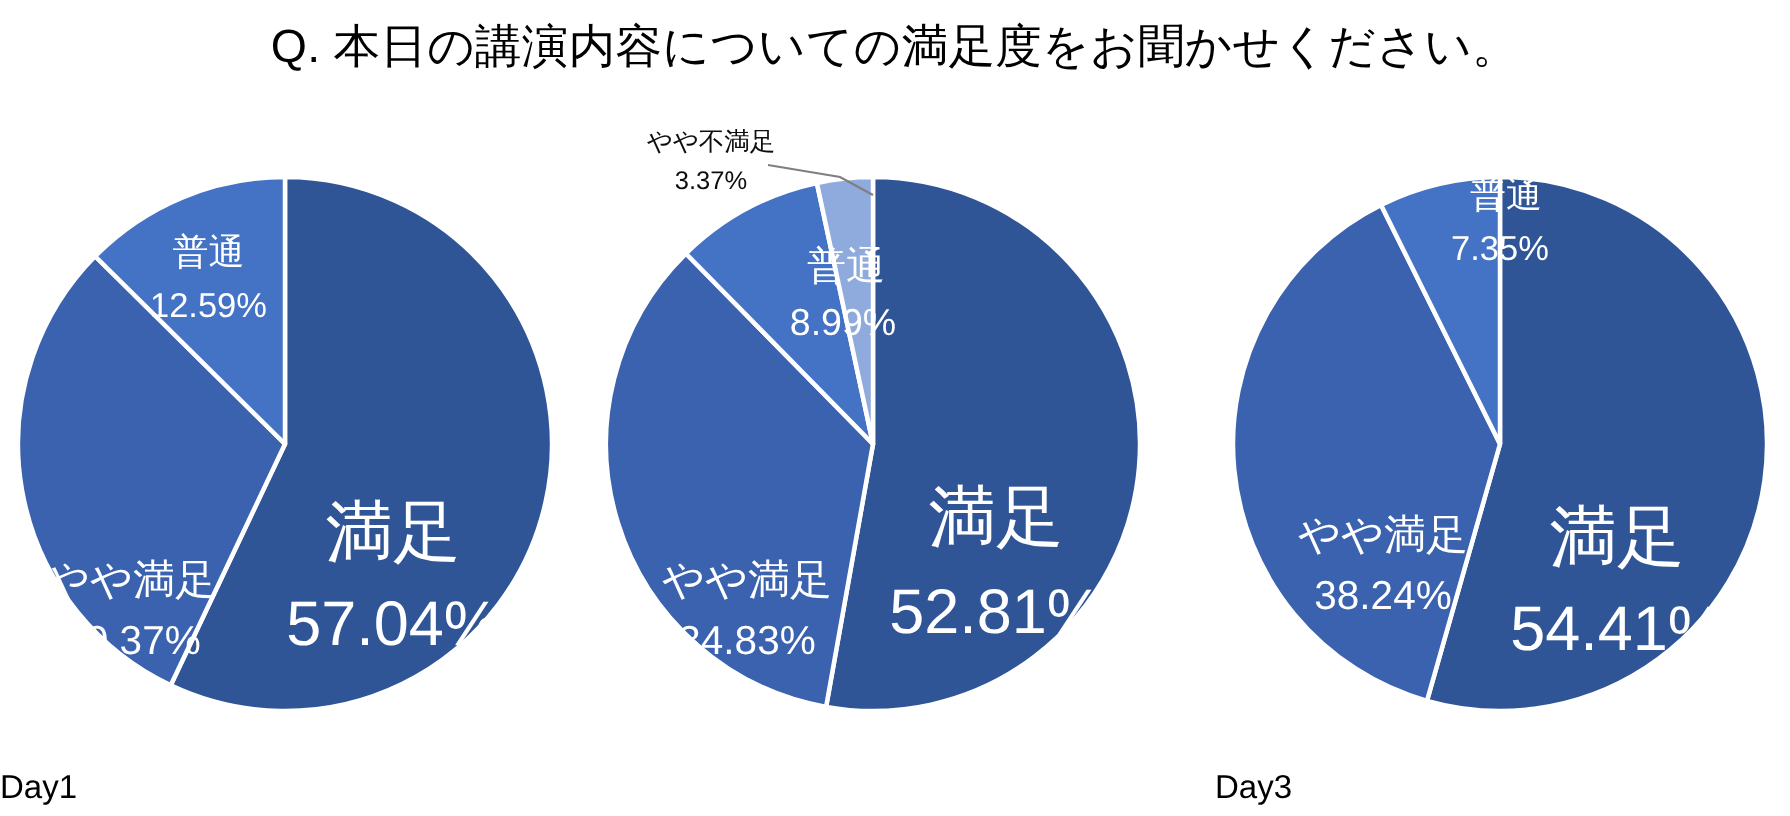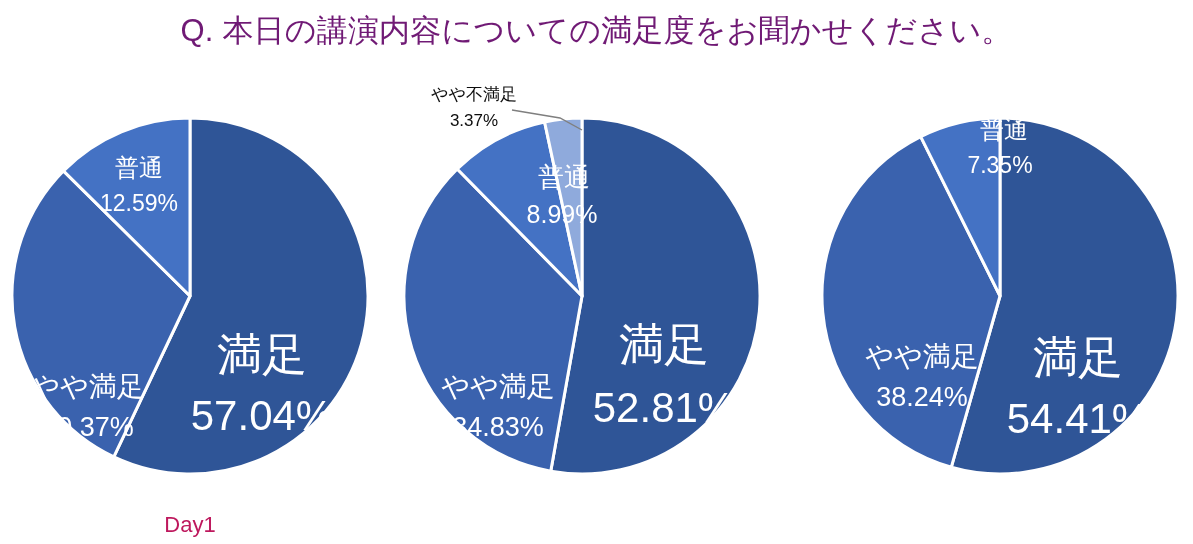--- a/index.html
+++ b/index.html
@@ -17,21 +17,21 @@
   }
   #page-title {
     position: absolute;
     top: 12px;
     left: 0;
     width: 1193px;
     text-align: center;
     font-size: 31px;
     line-height: 1.25;
     font-weight: 400;
-    color: #701a75;
+    color: #000000;
     letter-spacing: 0.2px;
     white-space: nowrap;
   }
   .charts-row {
     position: absolute;
     top: 78px;
     left: 0;
     width: 1193px;
     height: 466px;
   }
@@ -77,23 +77,22 @@
   .pie-slice {
     stroke: #ffffff;
     stroke-width: 3;
     stroke-linejoin: round;
   }
   .axis-caption {
     position: absolute;
     bottom: 6px;
     left: 0;
     width: 380px;
-    text-align: center;
     font-size: 22px;
-    color: #be185d;
+    color: #000000;
     font-weight: 400;
   }
 </style>
 </head>
 <body>
 
 <div id="page-title">Q. 本日の講演内容についての満足度をお聞かせください。</div>
 
 <div class="charts-row">
 
@@ -154,15 +153,16 @@
         <text class="slice-label-main" x="268" y="295" font-size="45" text-anchor="middle">満足</text>
         <text class="slice-label-value" x="268" y="355" font-size="42" text-anchor="middle">54.41%</text>
 
         <text class="slice-label-main" x="112" y="288" font-size="28" text-anchor="middle">やや満足</text>
         <text class="slice-label-value" x="112" y="328" font-size="27" text-anchor="middle">38.24%</text>
 
         <text class="slice-label-main" x="194" y="60" font-size="24" text-anchor="middle">普通</text>
         <text class="slice-label-value" x="190" y="95" font-size="23" text-anchor="middle">7.35%</text>
       </g>
     </svg>
+    <div class="axis-caption">Day3</div>
   </div>
 
 </div>
 
 </body></html>

